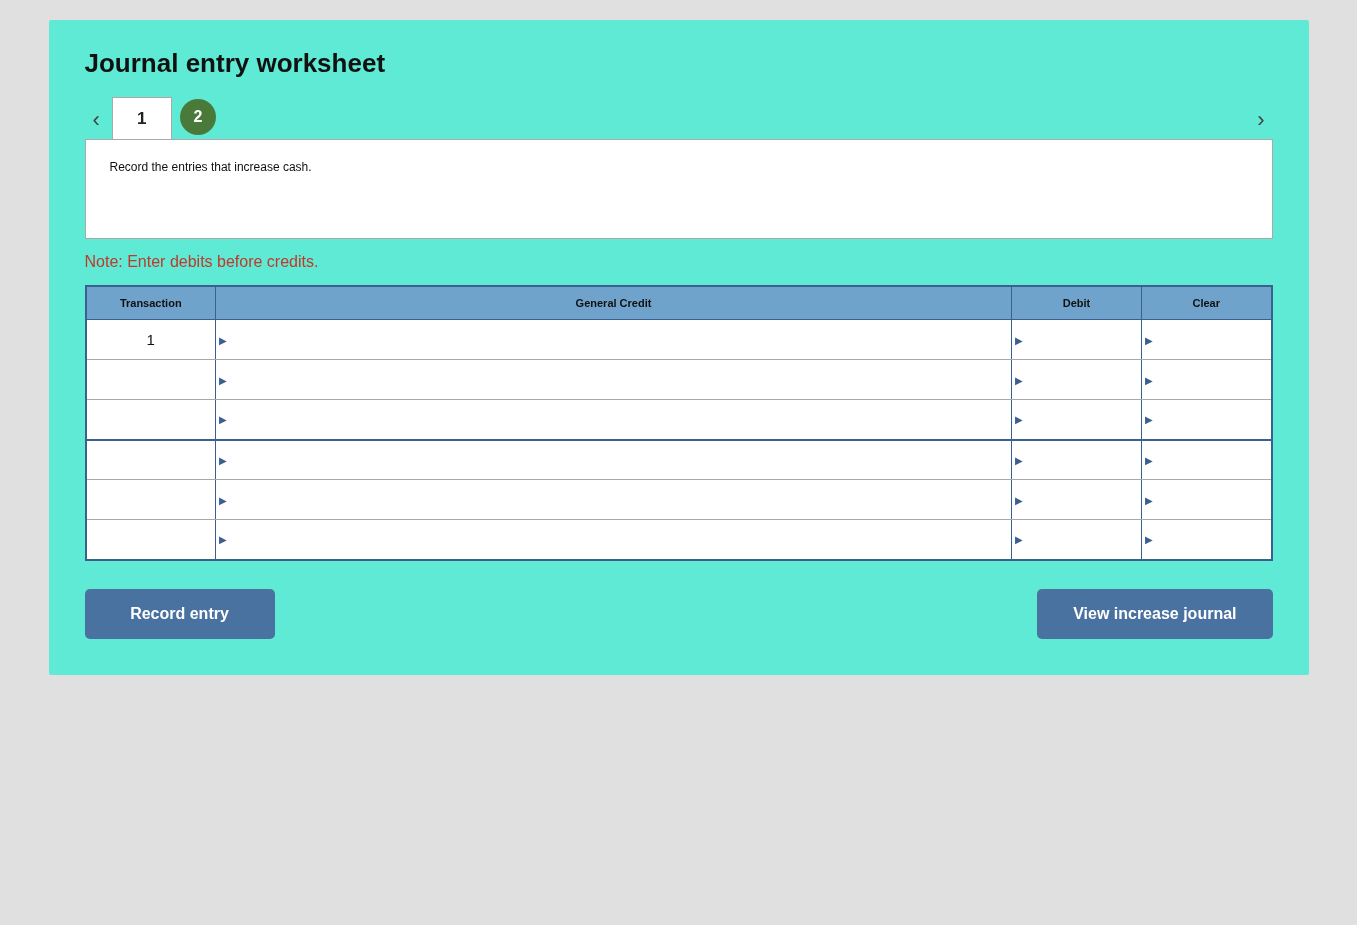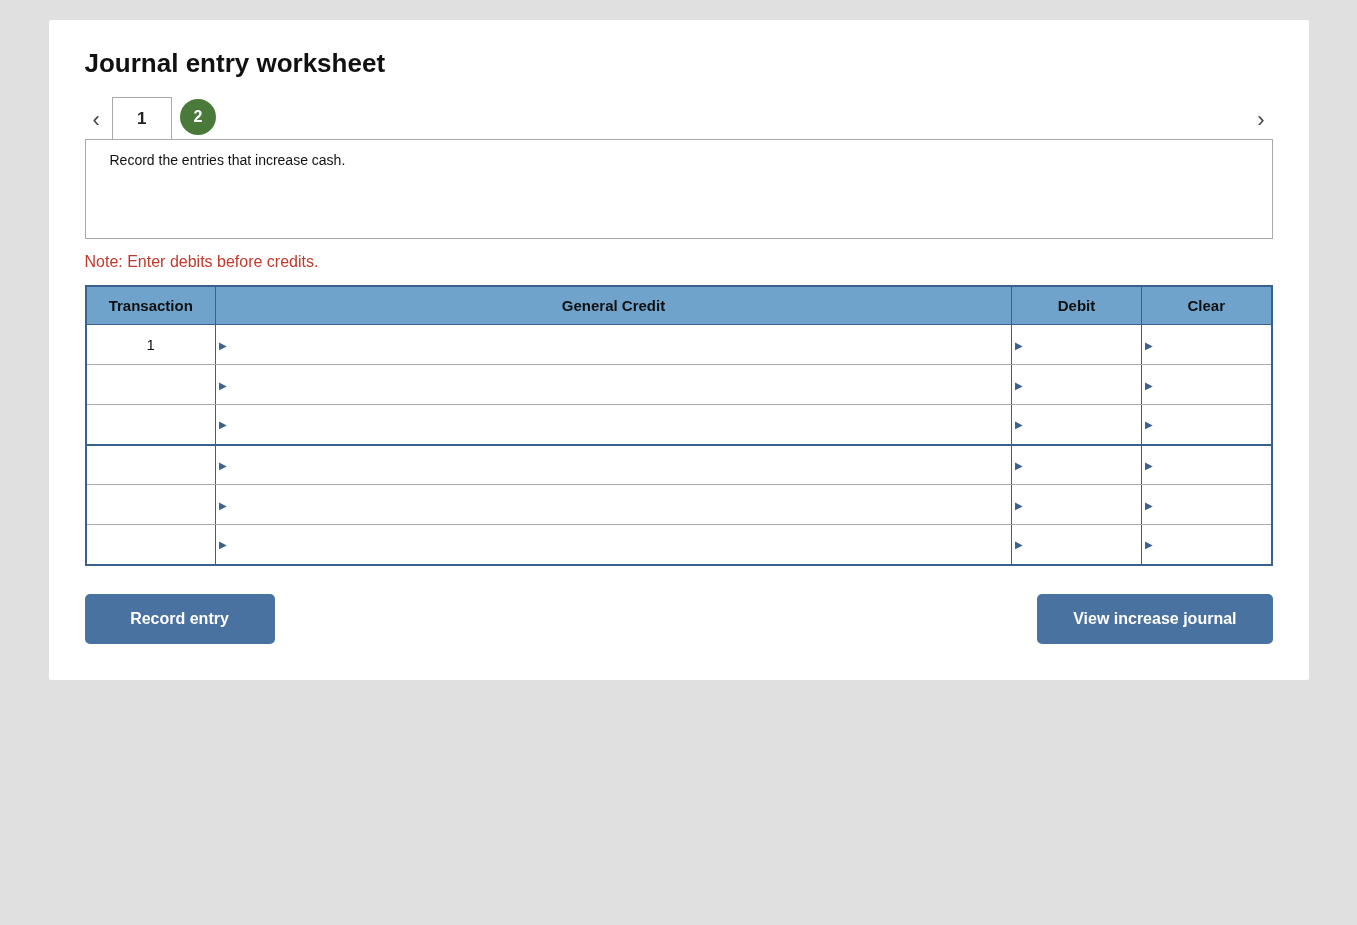--- a/index.html
+++ b/index.html
@@ -6,21 +6,21 @@
     body {
       background: #e0e0e0;
       font-family: Arial, sans-serif;
       display: flex;
       justify-content: center;
       align-items: flex-start;
       min-height: 925px;
       padding: 20px;
     }
     .container {
-      background: #ffffff;
+      background: #5eead4;
       width: 1260px;
       padding: 28px 36px 36px 36px;
       border-radius: 2px;
     }
     .page-title {
       font-size: 26px;
       font-weight: 900;
       color: #111;
       margin-bottom: 18px;
     }
@@ -68,43 +68,43 @@
       margin-left: 8px;
       margin-bottom: 4px;
     }
     .nav-arrow-right {
       margin-left: auto;
       margin-bottom: 2px;
     }
     .instruction-box {
       background: #fff;
       border: 1.5px solid #aaa;
-      padding: 12px 24px 40px 24px;
-      font-size: 14px;
+      padding: 20px 24px 40px 24px;
+      font-size: 12px;
       color: #111;
       margin-bottom: 14px;
       min-height: 100px;
     }
     .note {
       color: #c0392b;
       font-size: 16px;
       margin-bottom: 14px;
     }
     
     .journal-table {
       width: 100%;
       border-collapse: collapse;
       border: 2px solid #3a6090;
       margin-bottom: 28px;
     }
     .journal-table th {
       background: #6fa3cc;
       color: #111;
       font-weight: 700;
-      font-size: 15px;
+      font-size: 11px;
       padding: 10px 8px;
       border: 1.5px solid #3a6090;
       text-align: center;
     }
     .col-transaction { width: 130px; }
     .col-general-journal { width: auto; }
     .col-debit { width: 130px; }
     .col-credit { width: 130px; }
     .journal-table td {
       border: 1px solid #aaa;

